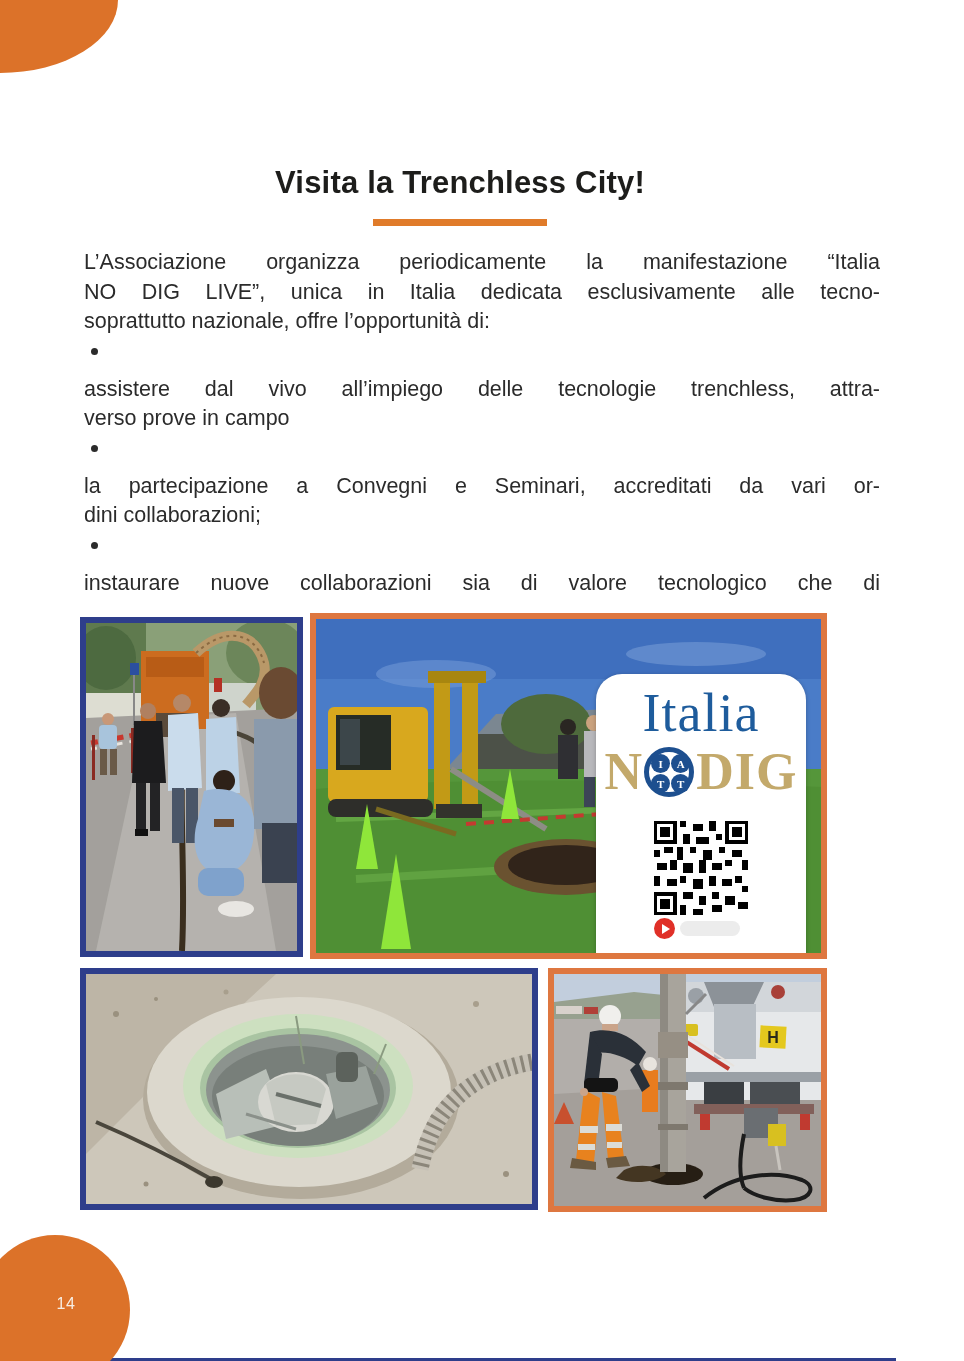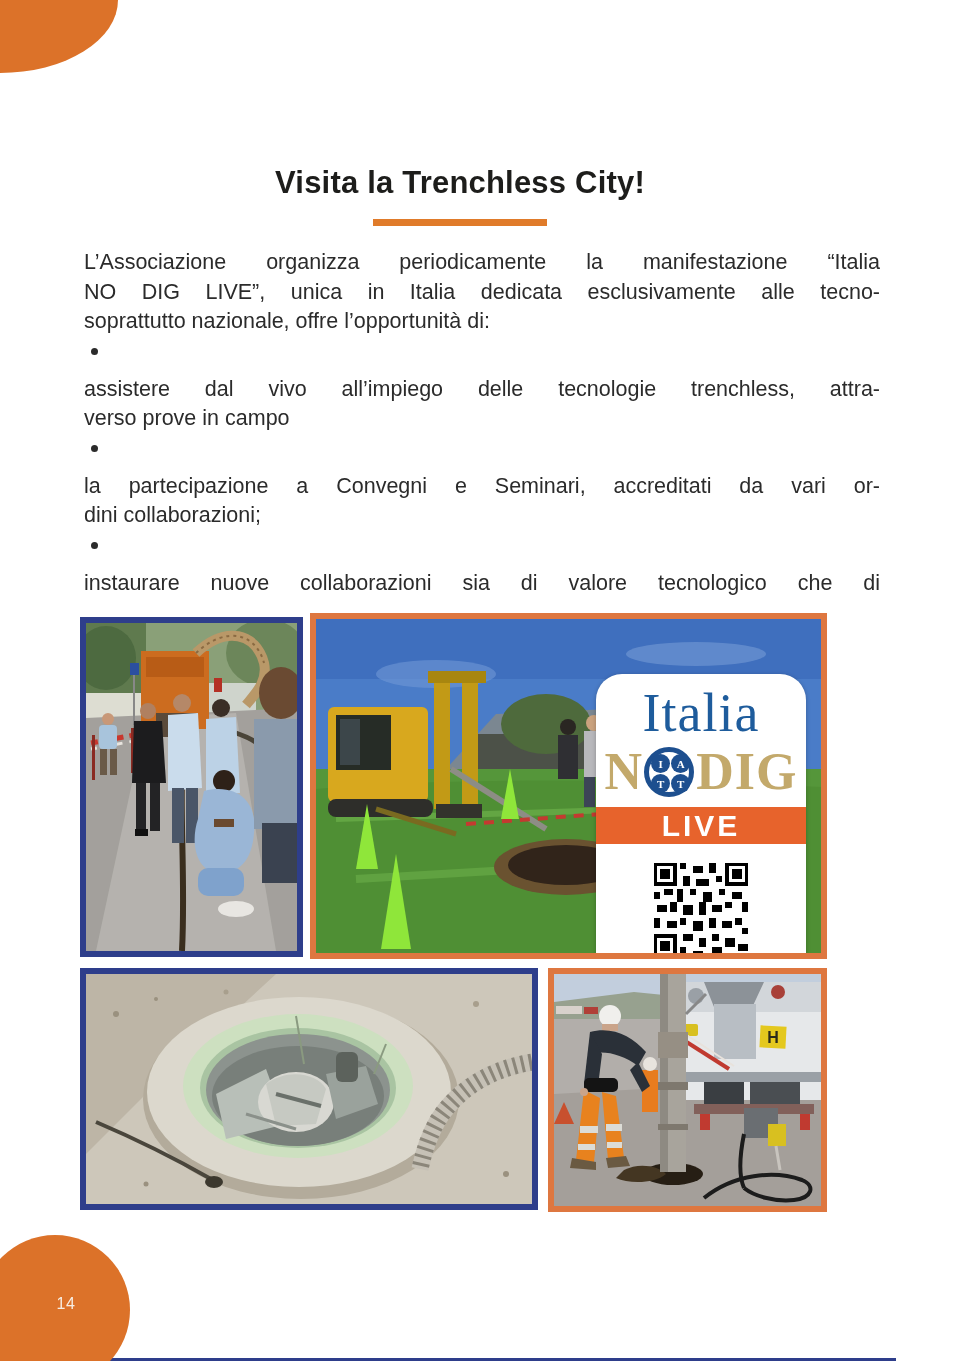--- a/index.html
+++ b/index.html
@@ -269,23 +269,20 @@
       <div class="brand-italia">Italia</div>
       <div class="brand-row">
         <span class="brand-no">N</span>
         <span class="iatt-circle">
           <span class="iatt-dot">I</span>
           <span class="iatt-dot">A</span>
           <span class="iatt-dot">T</span>
           <span class="iatt-dot">T</span>
         </span>
         <span class="brand-dig">DIG</span>
-      </div>
-      <div class="live-bar">
-        <span class="live-label">LIVE</span>
       </div>
       <div class="qr-box">
         <svg viewBox="0 0 29 29" shape-rendering="crispEdges">
           <rect x="0" y="0" width="29" height="29" fill="#ffffff"></rect>
           <g fill="#000000">
             <rect x="0" y="0" width="7" height="7"></rect>
               <rect x="22" y="0" width="7" height="7"></rect>
               <rect x="0" y="22" width="7" height="7"></rect>
           </g>
           <g fill="#ffffff">

